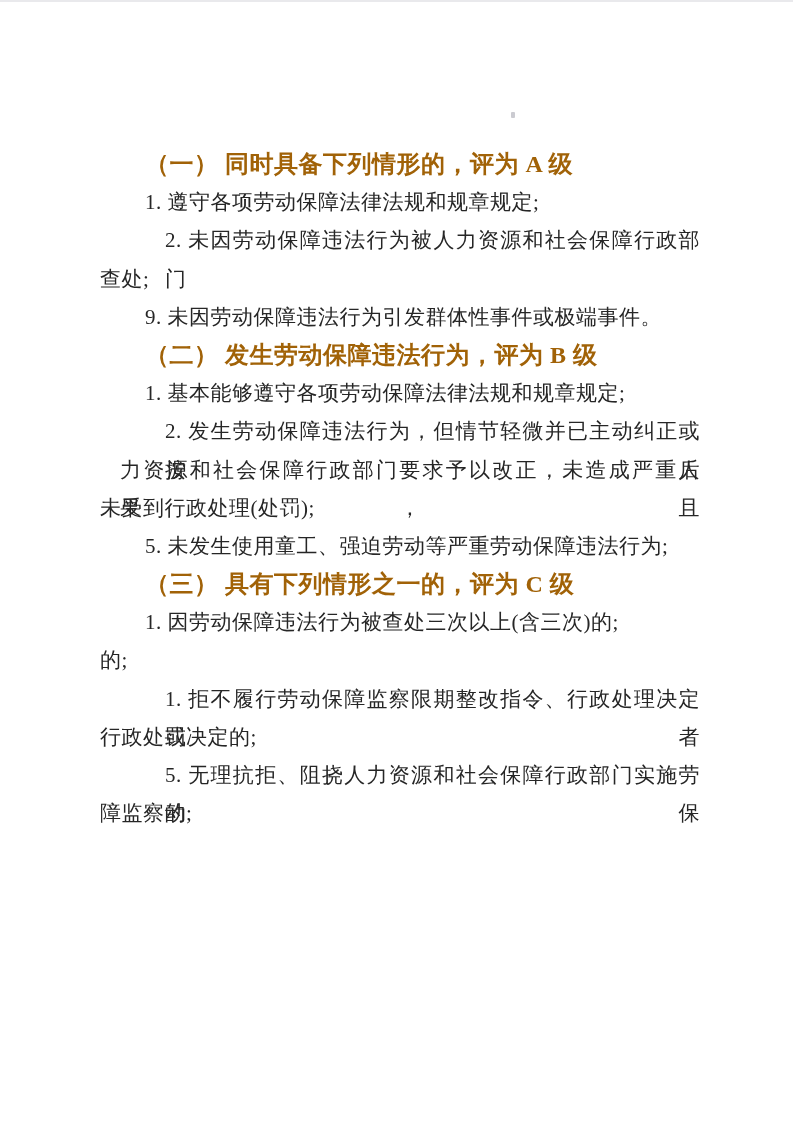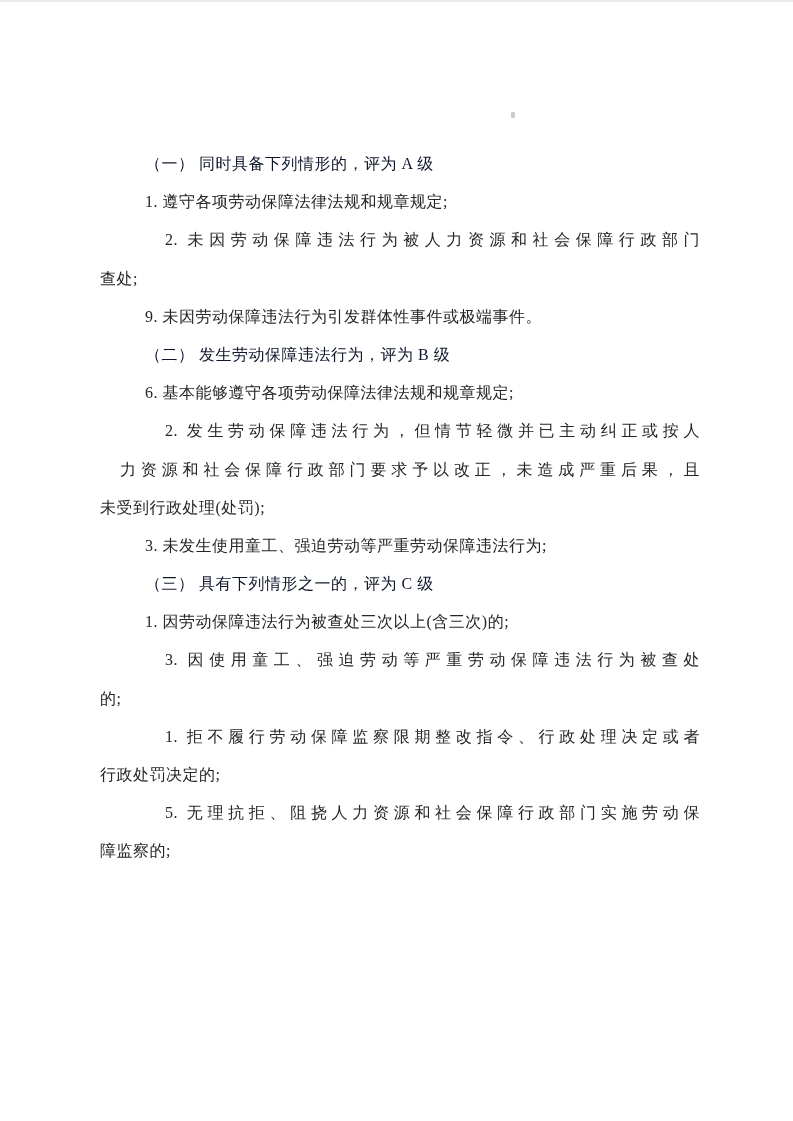--- a/index.html
+++ b/index.html
@@ -33,33 +33,33 @@
   }
   .doc-body {
     position: absolute;
     left: 100px;
     top: 145px;
     width: 600px;
   }
   .line {
     height: 38.2px;
     line-height: 38.2px;
-    font-size: 16px;
+    font-size: 21px;
     letter-spacing: 0.5px;
     color: #262626;
     white-space: nowrap;
   }
   .indent {
     padding-left: 45px;
   }
   .heading {
-    font-weight: 400;
-    font-size: 16px;
+    font-weight: 700;
+    font-size: 24px;
     letter-spacing: 0.5px;
-    color: #0f172a;
+    color: #a16207;
   }
   .full {
     white-space: normal;
     text-align: justify;
     text-align-last: justify;
     text-justify: inter-character;
     margin-left: 20px;
   }
 </style>
 </head>
@@ -69,27 +69,26 @@
 <div class="scan-speck"></div>
 
 <div class="doc-body">
   <div class="line heading indent">（一） 同时具备下列情形的，评为 A 级</div>
   <div class="line indent">1. 遵守各项劳动保障法律法规和规章规定;</div>
   <div class="line indent full">2. 未因劳动保障违法行为被人力资源和社会保障行政部门</div>
   <div class="line">查处;</div>
   <div class="line indent">9. 未因劳动保障违法行为引发群体性事件或极端事件。</div>
 
   <div class="line heading indent">（二） 发生劳动保障违法行为，评为 B 级</div>
-  <div class="line indent">6. 基本能够遵守各项劳动保障法律法规和规章规定;</div>
+  <div class="line indent">1. 基本能够遵守各项劳动保障法律法规和规章规定;</div>
   <div class="line indent full">2. 发生劳动保障违法行为，但情节轻微并已主动纠正或按人</div>
   <div class="line full">力资源和社会保障行政部门要求予以改正，未造成严重后果，且</div>
   <div class="line">未受到行政处理(处罚);</div>
-  <div class="line indent">3. 未发生使用童工、强迫劳动等严重劳动保障违法行为;</div>
+  <div class="line indent">5. 未发生使用童工、强迫劳动等严重劳动保障违法行为;</div>
 
   <div class="line heading indent">（三） 具有下列情形之一的，评为 C 级</div>
   <div class="line indent">1. 因劳动保障违法行为被查处三次以上(含三次)的;</div>
-  <div class="line indent full">3. 因使用童工、强迫劳动等严重劳动保障违法行为被查处</div>
   <div class="line">的;</div>
   <div class="line indent full">1. 拒不履行劳动保障监察限期整改指令、行政处理决定或者</div>
   <div class="line">行政处罚决定的;</div>
   <div class="line indent full">5. 无理抗拒、阻挠人力资源和社会保障行政部门实施劳动保</div>
   <div class="line">障监察的;</div>
 </div>
 
 </body></html>

